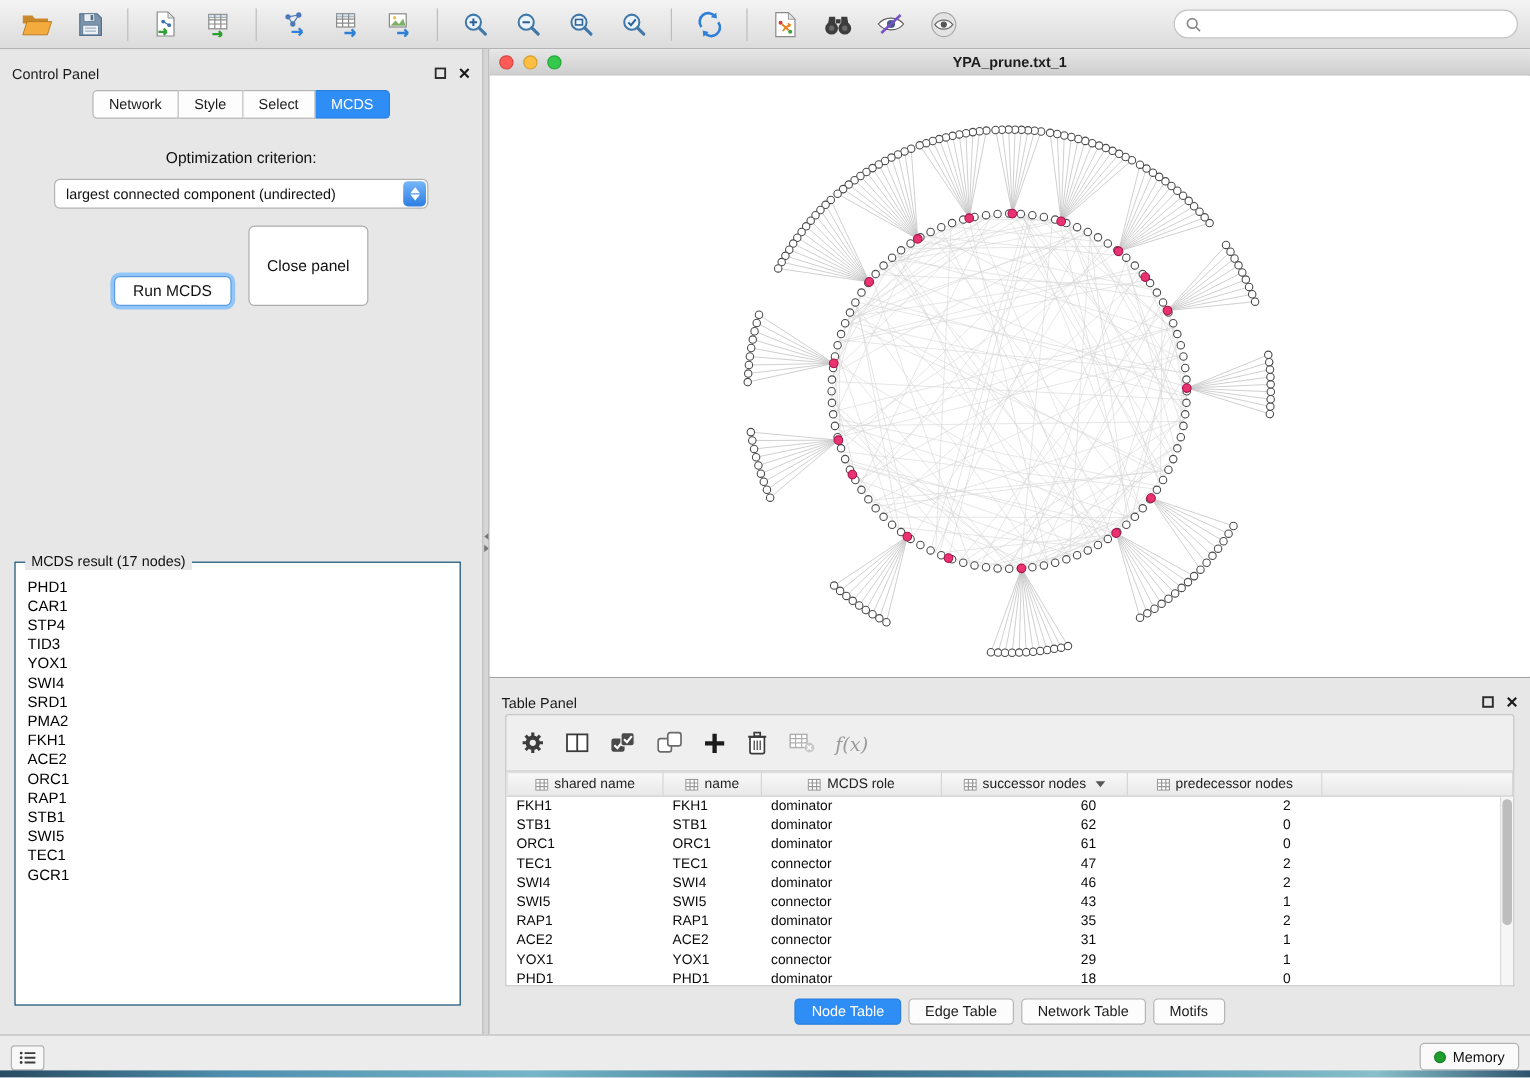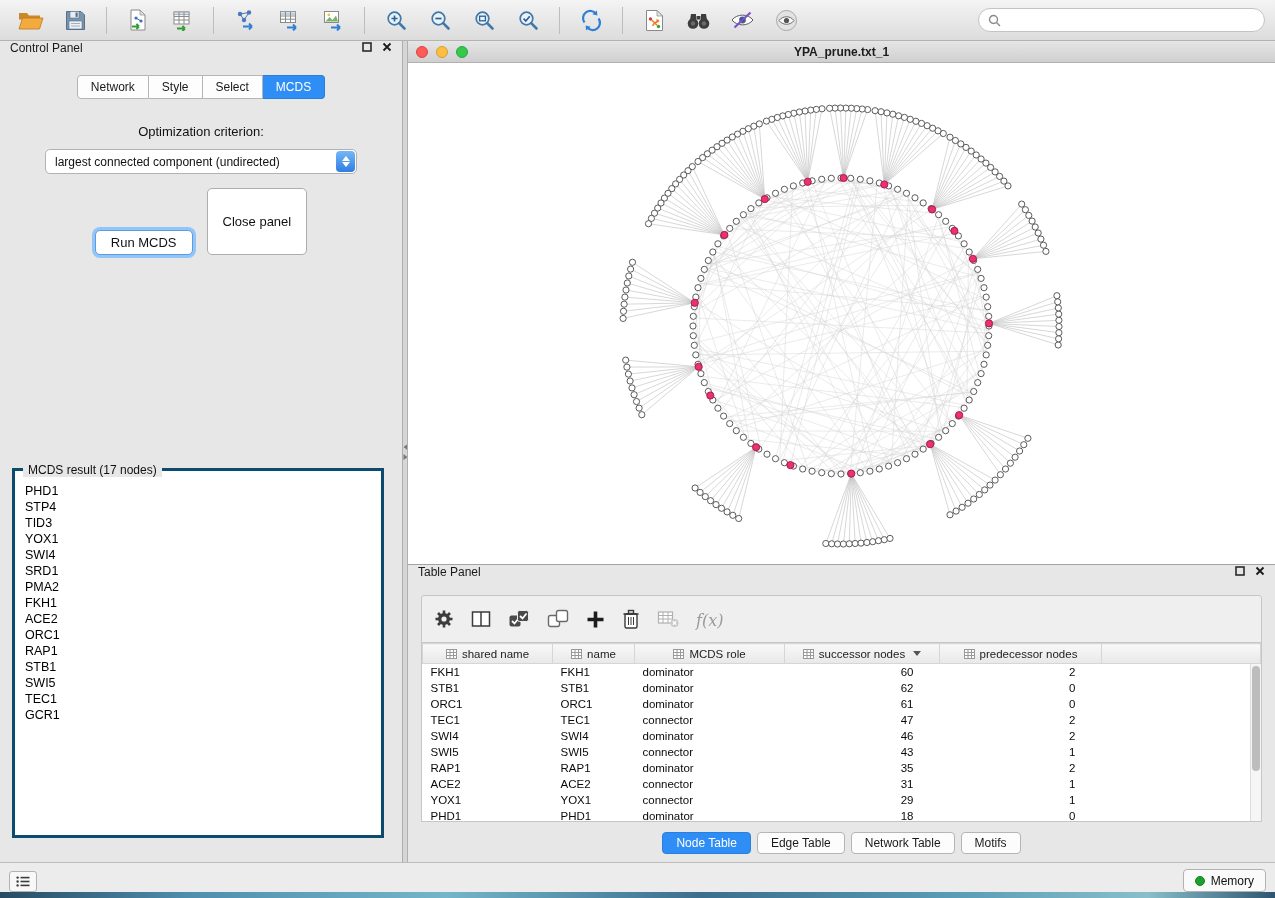--- a/index.html
+++ b/index.html
@@ -8,36 +8,36 @@
 
   
   .toolbar{position:absolute;top:0;left:0;width:1275px;height:41px;background:linear-gradient(#f4f4f4,#dcdcdc);border-bottom:1px solid #b3b3b3;display:flex;align-items:center;padding:0 10px;gap:2px;}
   .tbtn{width:42px;height:33px;display:flex;align-items:center;justify-content:center;border-radius:4px;cursor:default;}
   .sep{width:1px;height:27px;background:#bdbdbd;margin:0 8px;flex:0 0 1px;}
   .search-box{margin-left:auto;width:287px;height:24px;background:#fff;border:1px solid #c3c3c3;border-radius:12px;display:flex;align-items:center;padding:0 9px;gap:6px;}
   .search-box input{border:none;outline:none;flex:1;font-size:12px;font-family:"Liberation Sans",sans-serif;background:transparent;}
 
   
   .control-panel{position:absolute;top:41px;left:0;width:403px;height:821px;background:#e7e7e7;border-right:1px solid #adadad;}
-  .panel-header{height:28px;display:flex;align-items:flex-start;padding:0 10px;font-size:12px;color:#1a1a1a;}
+  .panel-header{height:28px;display:flex;align-items:flex-end;padding:0 10px;font-size:12px;color:#1a1a1a;}
   .win-icons{margin-left:auto;display:flex;gap:10px;align-items:center;}
   .cp-tabs{display:flex;justify-content:center;margin-top:6px;}
   .cp-tab{font-size:12px;padding:4px 13px;background:#fdfdfd;border:1px solid #b5b5b5;border-left:none;color:#1a1a1a;cursor:default;}
   .cp-tab:first-child{border-left:1px solid #b5b5b5;border-radius:4px 0 0 4px;}
   .cp-tab.last{border-radius:0 4px 4px 0;}
   .cp-tab.active{background:#2f8ef5;color:#fff;border-color:#2a7fdd;}
   .opt-label{text-align:center;margin-top:25px;font-size:13px;color:#111;}
   .select{width:312px;height:25px;margin:10px auto 0;background:#fff;border:1px solid #b2b2b2;border-radius:5px;display:flex;align-items:center;font-size:12px;padding-left:9px;position:relative;color:#111;}
   .select .stepper{position:absolute;right:1px;top:1px;bottom:1px;width:19px;background:linear-gradient(#76b7f9,#2e7de2);border-radius:4px;color:#fff;display:flex;flex-direction:column;align-items:center;justify-content:center;gap:1px;}
   .chev-up{width:0;height:0;border-left:4px solid transparent;border-right:4px solid transparent;border-bottom:5px solid #fff;}
   .chev-dn{width:0;height:0;border-left:4px solid transparent;border-right:4px solid transparent;border-top:5px solid #fff;}
   .btn-row{display:flex;justify-content:center;gap:14px;margin-top:14px;}
   .button{font-size:13px;padding:4px 15px;background:#fff;border:1px solid #adadad;border-radius:5px;color:#111;cursor:default;}
   .button.focus{box-shadow:0 0 0 3px #93c6f8;border-color:#5b9ce0;margin-top:42px;}
-  .result-box{position:absolute;left:12px;right:18px;top:427px;bottom:24px;border:3px solid #0c4a6e;background:#fff;}
+  .result-box{position:absolute;left:12px;right:18px;top:427px;bottom:24px;border:1px solid #0c4a6e;background:#fff;}
   .result-legend{position:absolute;top:-8px;left:8px;background:#e7e7e7;padding:0 5px;font-size:12px;color:#111;}
   .result-list{position:absolute;left:2px;right:2px;top:10px;bottom:2px;overflow:hidden;font-size:12.5px;color:#000;padding:2px 8px;}
   .mcds-item{line-height:16px;}
 
   
   .splitter{position:absolute;top:41px;left:403px;width:5px;height:821px;background:#d6d6d6;border-right:1px solid #b0b0b0;display:flex;align-items:center;justify-content:center;}
 
   
   .network-frame{position:absolute;left:408px;top:41px;width:867px;height:524px;background:#fff;border-bottom:1px solid #a3a3a3;}
   .net-titlebar{height:22px;background:linear-gradient(#e6e6e6,#cfcfcf);border-bottom:1px solid #b0b0b0;display:flex;align-items:center;padding:0 8px;position:relative;}
@@ -253,20 +253,21 @@
       </span>
   </div>
   <div class="btn-row">
     <button class="button focus">Run MCDS</button>
     <button class="button">Close panel</button>
   </div>
   <div class="result-box">
     <span class="result-legend">MCDS result (17 nodes)</span>
     <div class="result-list">
         <div class="mcds-item">PHD1</div>
+        <div class="mcds-item">CAR1</div>
         <div class="mcds-item">STP4</div>
         <div class="mcds-item">TID3</div>
         <div class="mcds-item">YOX1</div>
         <div class="mcds-item">SWI4</div>
         <div class="mcds-item">SRD1</div>
         <div class="mcds-item">PMA2</div>
         <div class="mcds-item">FKH1</div>
         <div class="mcds-item">ACE2</div>
         <div class="mcds-item">ORC1</div>
         <div class="mcds-item">RAP1</div>

